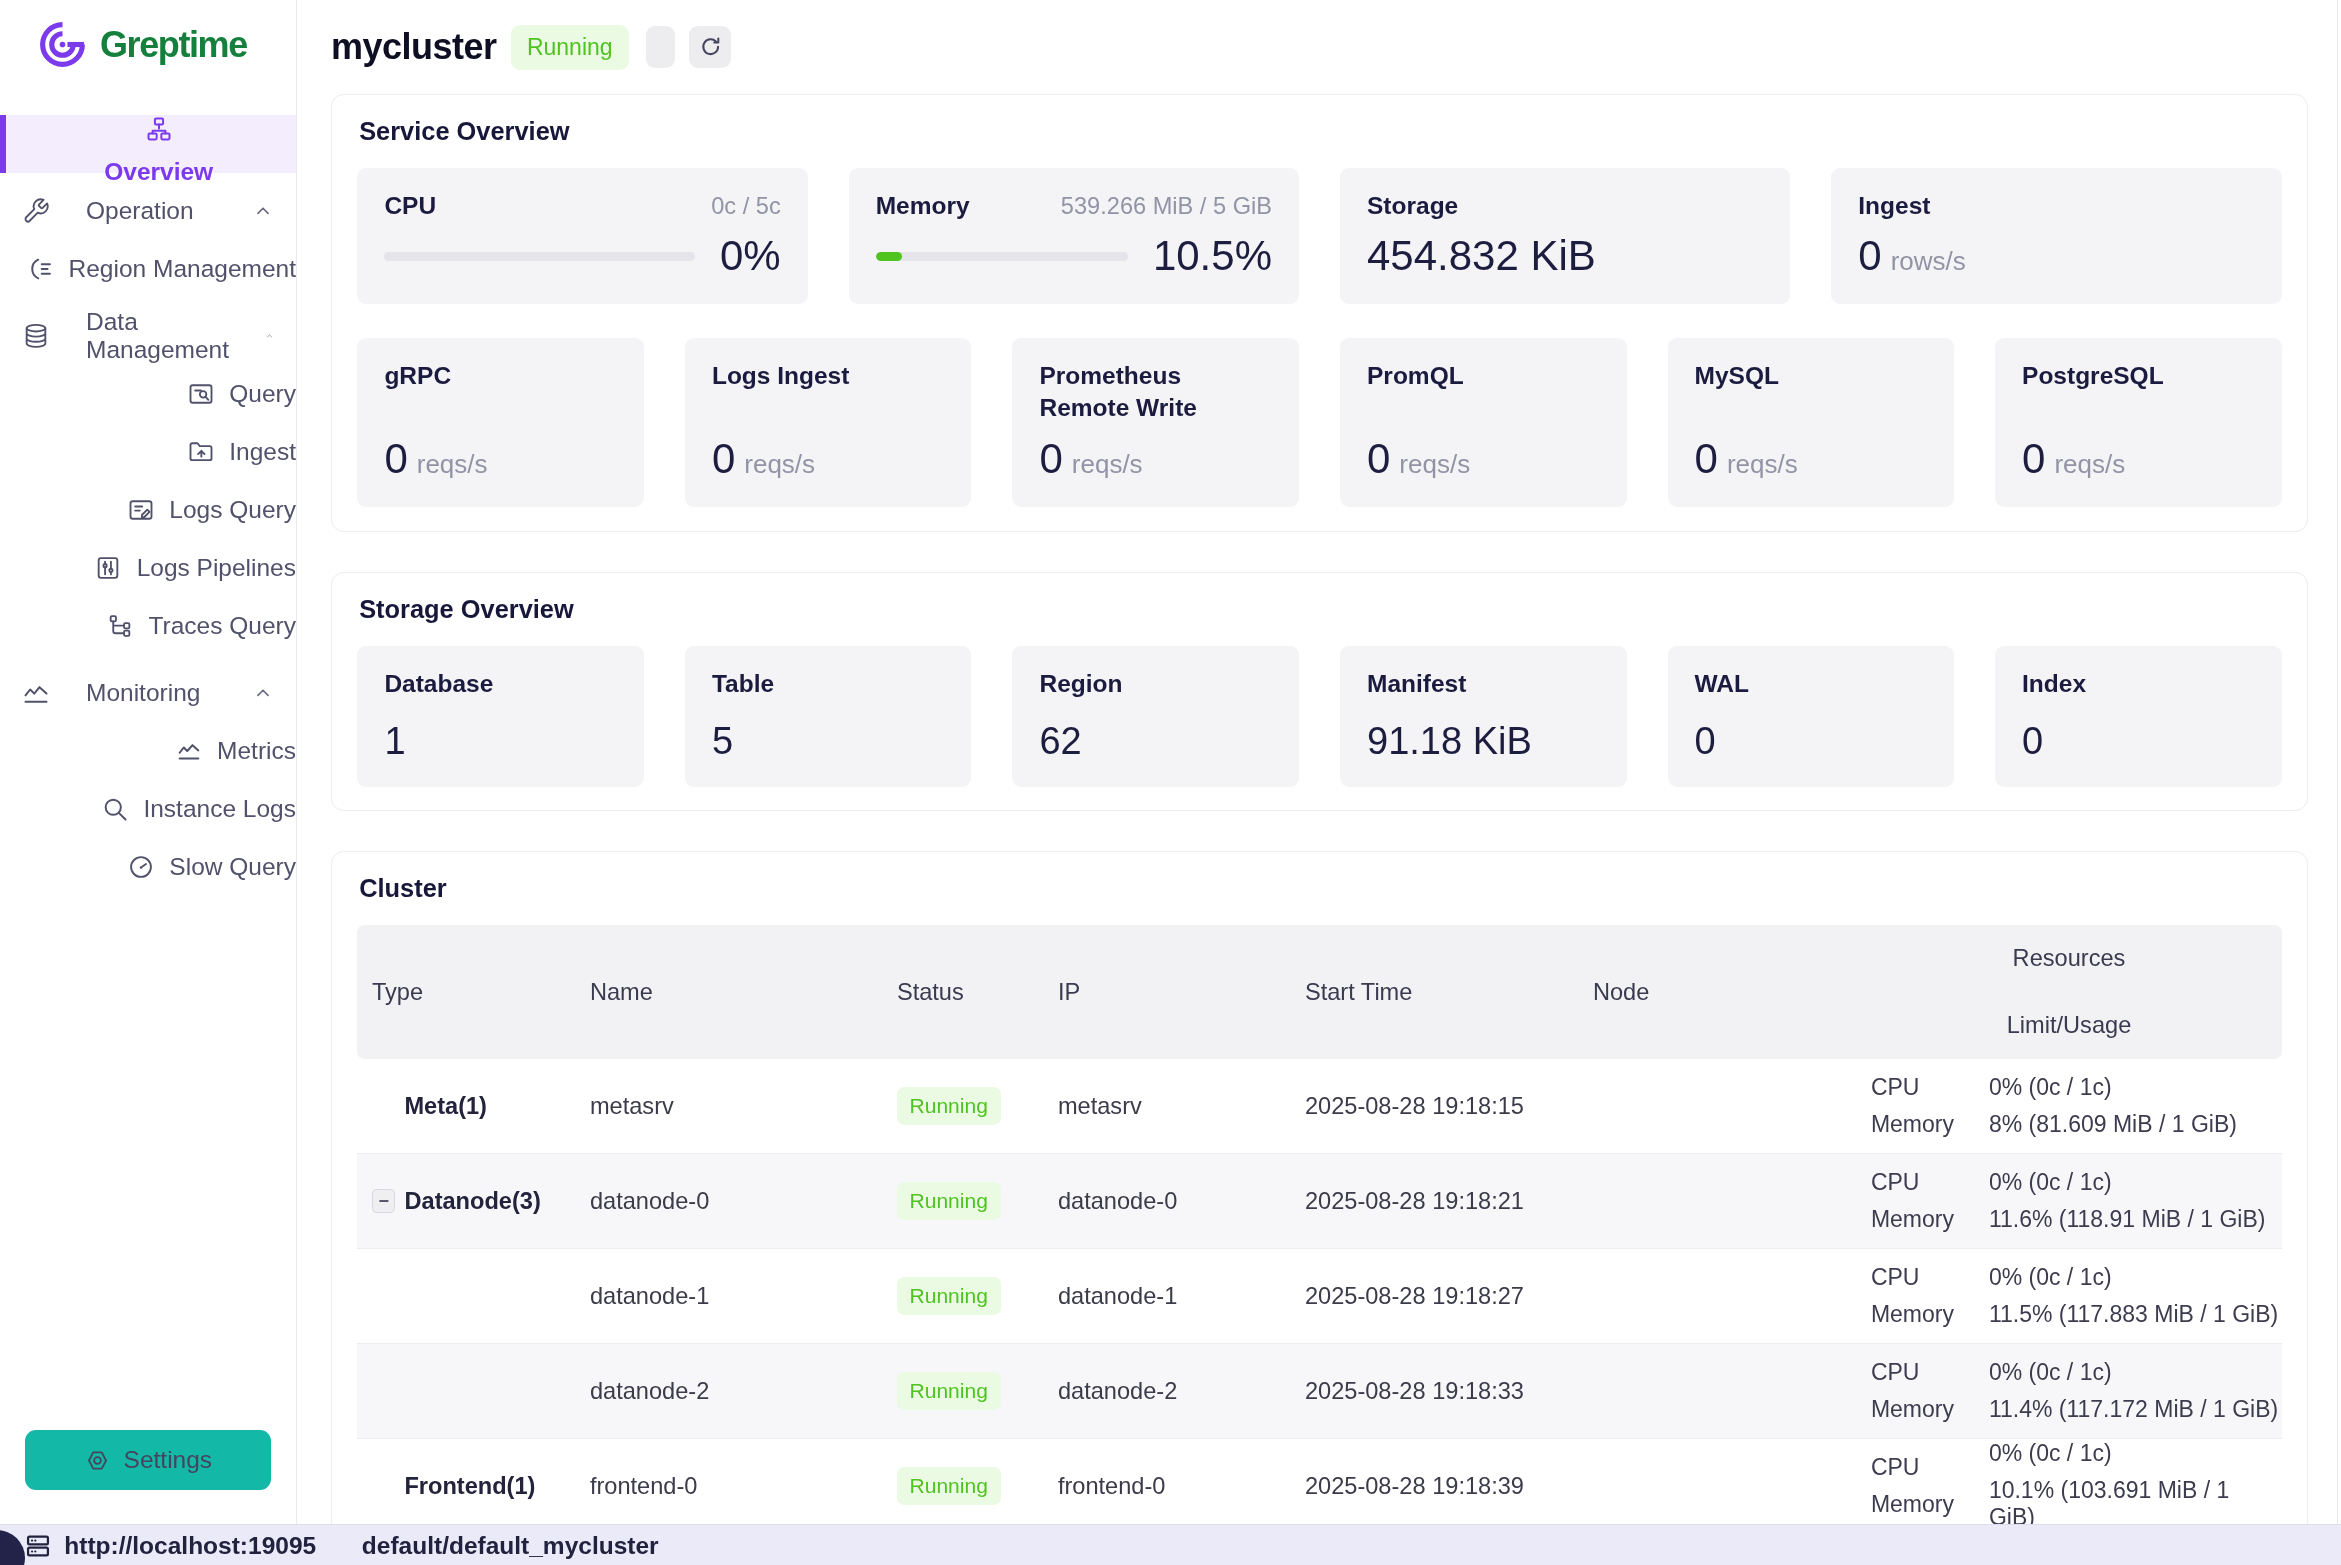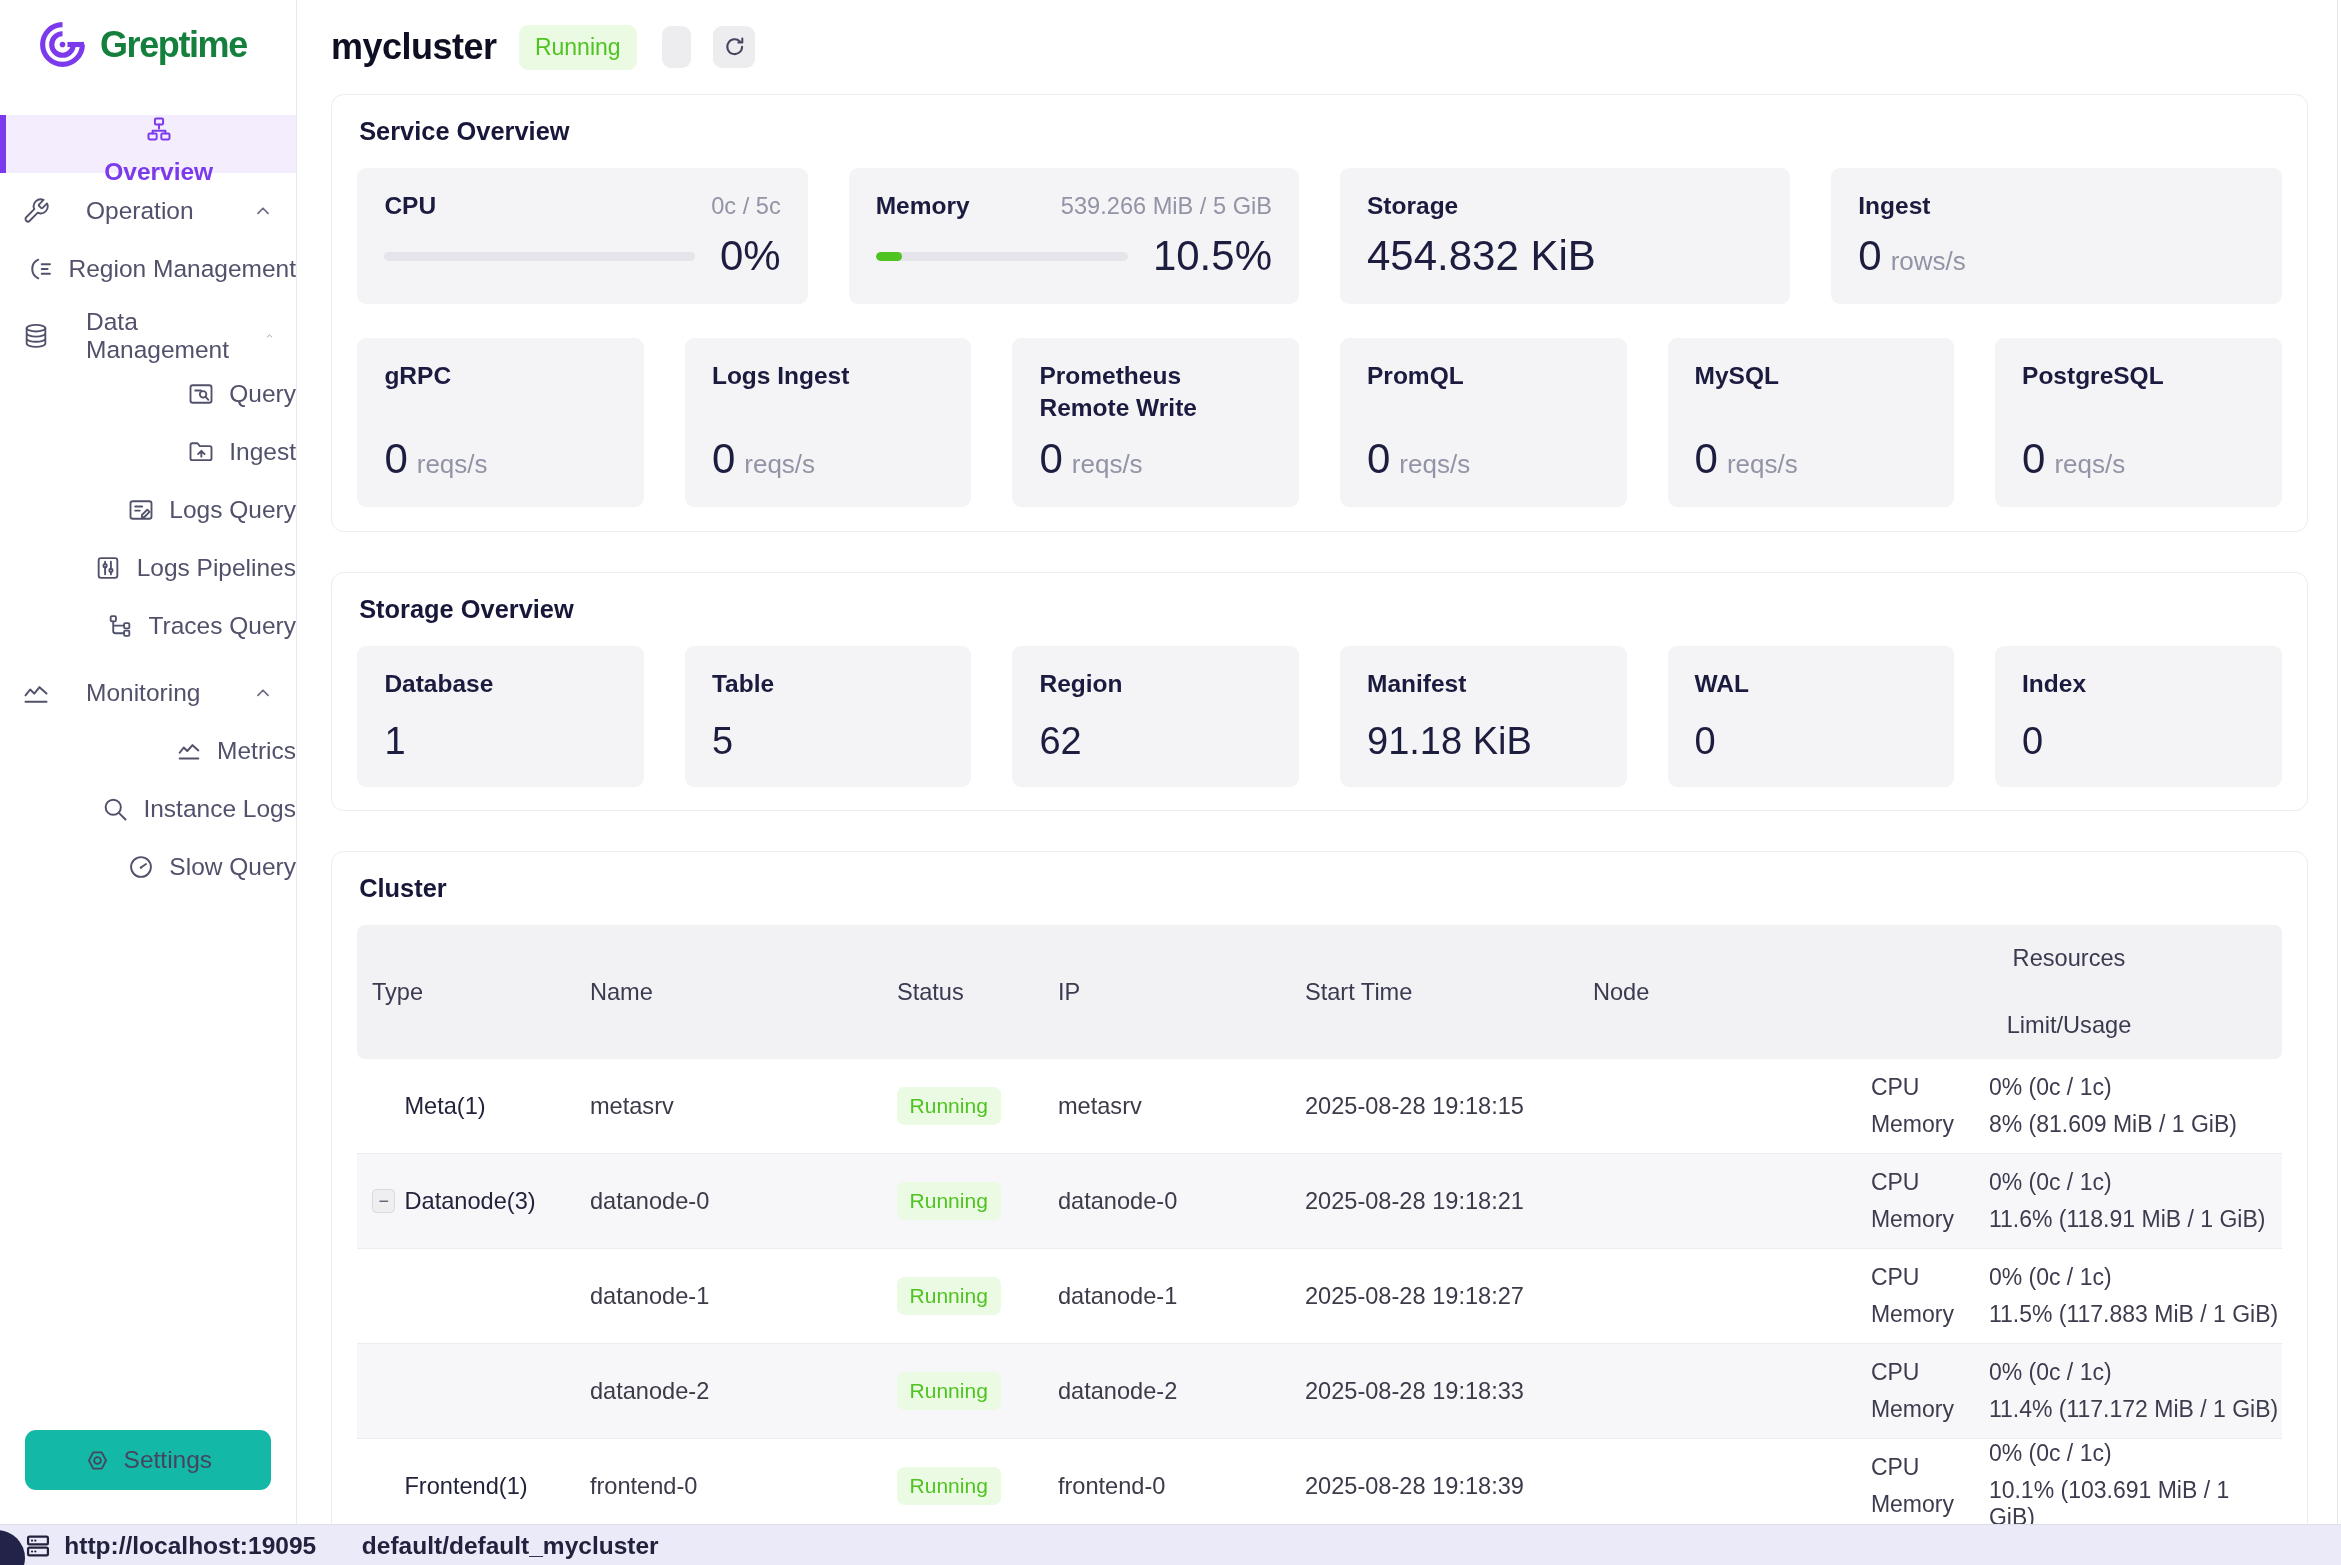--- a/index.html
+++ b/index.html
@@ -26,21 +26,21 @@
     padding-left:15.4px; color:var(--accent,#7c3aed); font-weight:600;flex-direction:column; }
   .nav-sub { padding-left:24px;justify-content:flex-end; }
   .chev { margin-left:auto; margin-right:22px; width:22px; height:22px; color:#6a6a84; }
   .settings-btn { margin:0 25.4px 76px; height:60px; border-radius:11px; background:#14b8a6;
     display:flex; align-items:center; justify-content:center; gap:12.7px; font-size:24.5px;
     color:#45455f; cursor:pointer; }
   .settings-btn svg { width:27px; height:27px; }
 
   
   .main { flex:1; display:flex; flex-direction:column; overflow:hidden; padding:0 34px; }
-  .page-header { height:94px; min-height:94px; display:flex; align-items:center; gap:22px; }
+  .page-header { height:94px; min-height:94px; display:flex; align-items:center; gap:14px; }
   .page-title { font-size:36px; font-weight:700; color:#0f0f24; letter-spacing:-0.5px; }
   .badge { background:var(--green_bg,#eafae3); color:var(--green,#4fc421); font-size:23px;
     padding:9px 16.3px; border-radius:9px; }
   .hbtn { height:42px; border-radius:9px; background:#ededf0; border:none; cursor:pointer;
     display:flex; align-items:center; justify-content:center; color:#45455f; }
   .hbtn.blank { width:29px; margin-left:3.6px; }
   .hbtn.refresh { width:42px; }
   .hbtn svg { width:25.4px; height:25.4px; }
 
   .panel { border:1.4px solid var(--panel_border,#ececf2); border-radius:12.7px;
@@ -71,21 +71,21 @@
   .thead, .trow { display:grid; grid-template-columns:218px 307px 161px 247px 288px 278px 118px 1fr; }
   .thead { grid-template-rows:1fr 1fr; background:var(--thead_bg,#f2f2f4); border-radius:7.3px;
     height:134px; font-size:23.6px; color:#3a3a50; }
   .thead .th { grid-row:1 / 3; display:flex; align-items:center; padding-left:14.5px; }
   .th-res   { grid-column:7 / 9; grid-row:1; display:flex; align-items:center; justify-content:center; }
   .th-limit { grid-column:7 / 9; grid-row:2; display:flex; align-items:center; justify-content:center; }
   .trow { min-height:95px; border-bottom:0.9px solid #ebebf0; align-items:center;
     font-size:23.6px; color:#3b3b49; }
   .trow.striped { background:var(--stripe,#f7f7fa); }
   .tcell { padding-left:14.5px; display:flex; align-items:center; }
-  .cell-type { padding-left:47px; font-weight:400; color:#23233c; }
+  .cell-type { padding-left:47px; font-weight:700; color:#23233c; }
   .cell-type.has-toggle { padding-left:14.5px; gap:9px; }
   .toggle { width:23.6px; height:23.6px; border:0.9px solid #d8d8e0; background:#efeff2; border-radius:4.5px;
     display:flex; align-items:center; justify-content:center; font-size:18px; color:#55556a;
     cursor:pointer; flex:none; }
   .status-pill { background:var(--green_bg,#eafae3); color:var(--green,#4fc421); font-size:21px;
     padding:7.3px 12.7px; border-radius:7.3px; }
   .res-col { flex-direction:column; align-items:flex-start; justify-content:center; gap:9px;
     font-size:23px; color:#3c3c4e; display:flex; line-height:1.2; }
 
   

